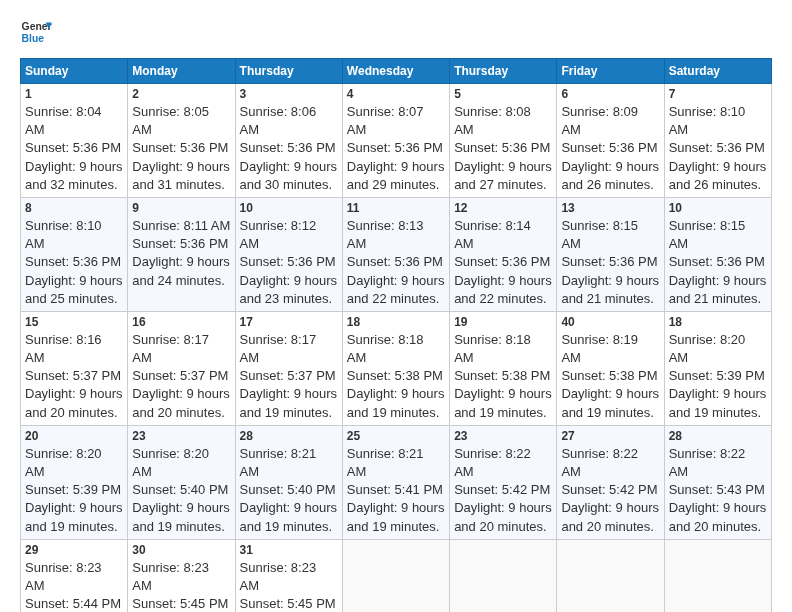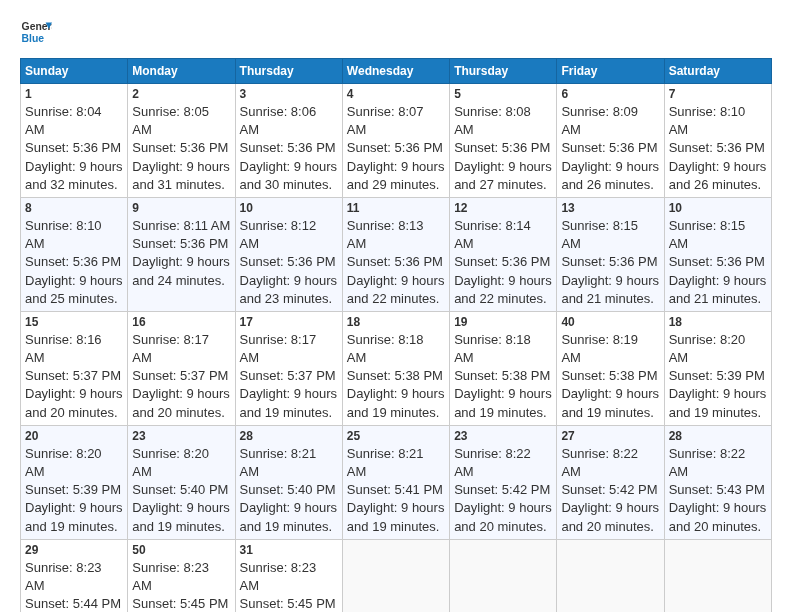--- a/index.html
+++ b/index.html
@@ -300,21 +300,21 @@
         </td>
         </tr>
         <tr>
           <td>
           <span class="day-num">29</span>
           <div class="day-info">
             Sunrise: 8:23 AM<br>Sunset: 5:44 PM<br>Daylight: 9 hours and 21 minutes.
           </div>
         </td>
           <td>
-          <span class="day-num">50</span>
+          <span class="day-num">30</span>
           <div class="day-info">
             Sunrise: 8:23 AM<br>Sunset: 5:45 PM<br>Daylight: 9 hours and 21 minutes.
           </div>
         </td>
           <td>
           <span class="day-num">31</span>
           <div class="day-info">
             Sunrise: 8:23 AM<br>Sunset: 5:45 PM<br>Daylight: 9 hours and 22 minutes.
           </div>
         </td>

